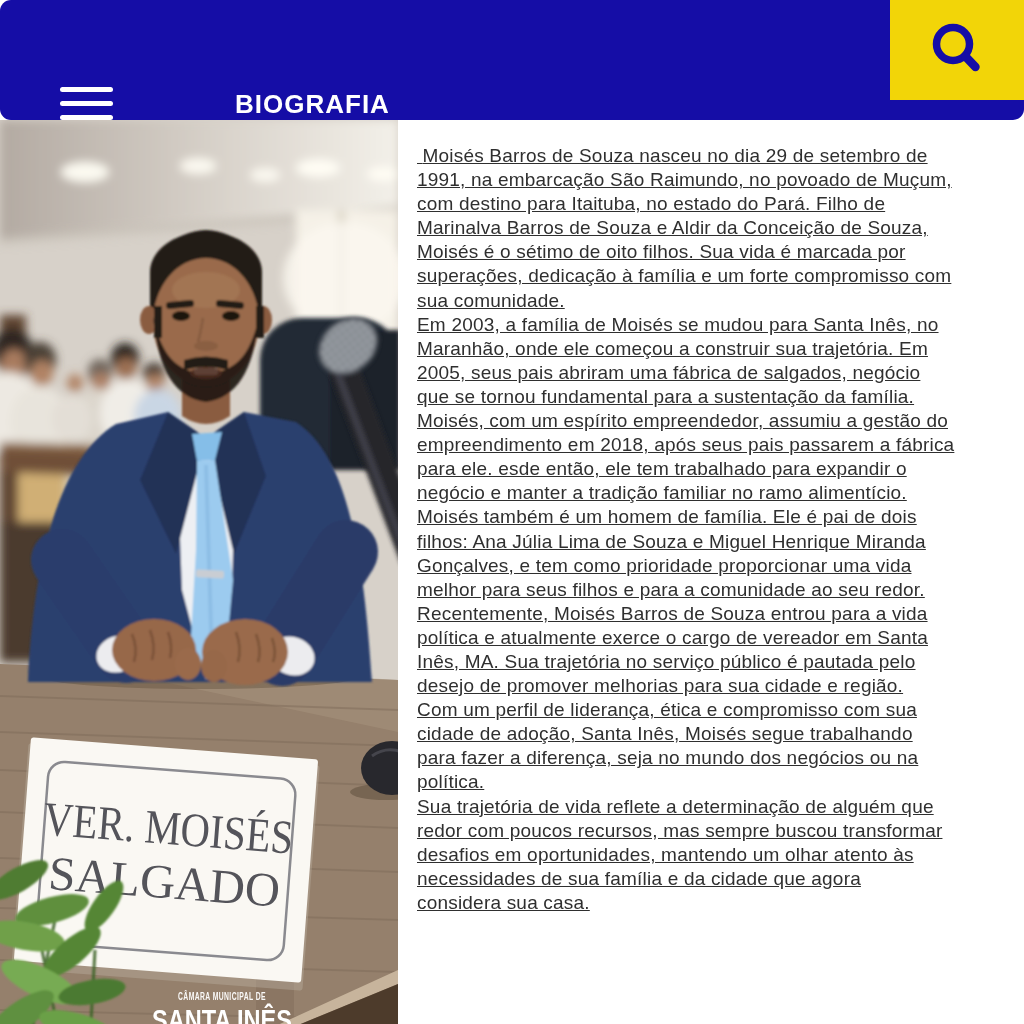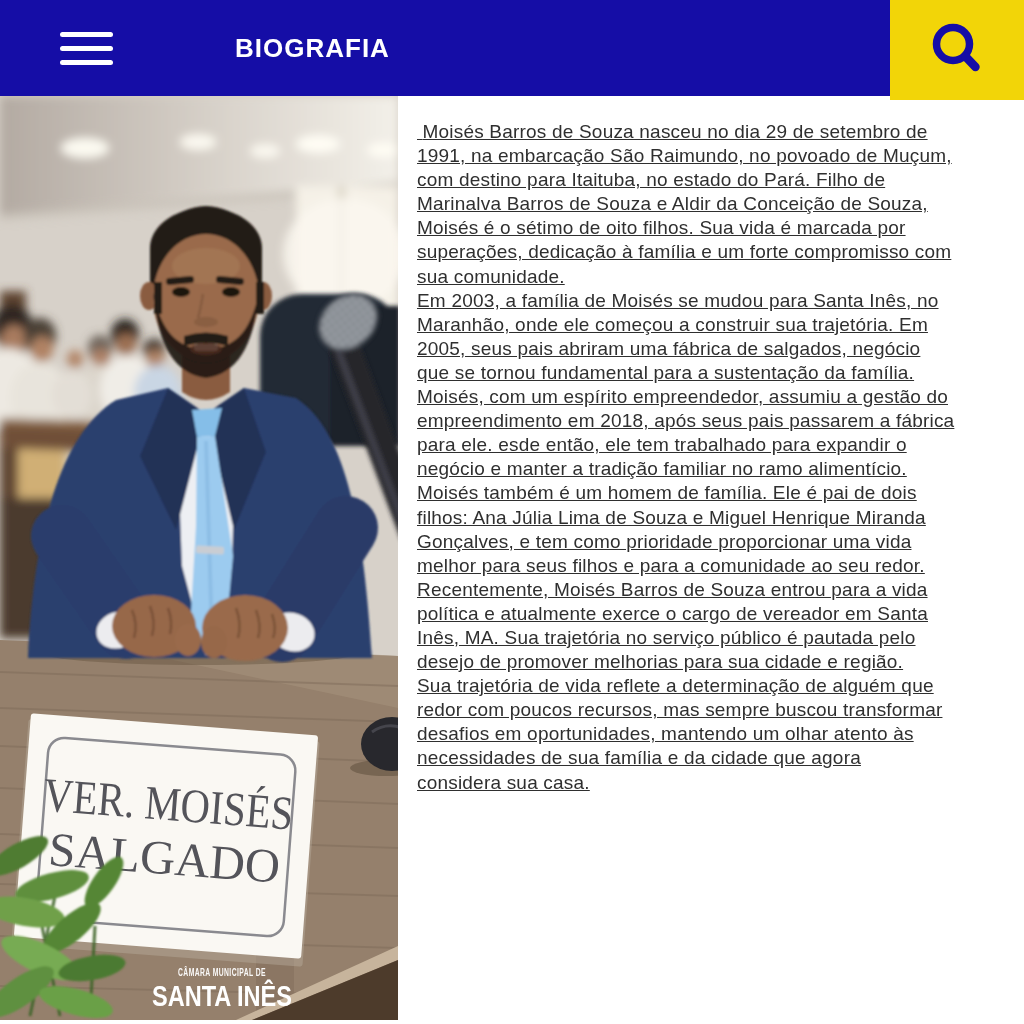--- a/index.html
+++ b/index.html
@@ -1,20 +1,20 @@
 <!DOCTYPE html>
 <html style="--header-bg: #150DA6; --accent-yellow: #F2D508; --title-color: #FFFFFF; --text-color: #2F2F2F;"><head>
 <meta charset="utf-8">
 <style>
   html,body{margin:0;padding:0;background:#ffffff;width:1024px;height:1024px;overflow:hidden;}
   body{font-family:"Liberation Sans",sans-serif;}
   .page{width:1024px;height:1024px;position:relative;background:#fff;}
 
   
-  .topbar{position:relative;height:96px;background:var(--header-bg,#150DA6);display:flex;align-items:center;}
+  .topbar{position:relative;height:120px;background:var(--header-bg,#150DA6);display:flex;align-items:flex-end;border-radius:11px;}
   .hamburger{margin-left:60px;background:none;border:none;padding:0;cursor:pointer;}
   .hicon{display:flex;flex-direction:column;gap:9px;}
   .hicon i{display:block;width:53px;height:5px;border-radius:2.5px;background:#fff;}
   .title{margin-left:122px;color:var(--title-color,#ffffff);font-size:26px;font-weight:bold;letter-spacing:1px;}
   .searchbtn{position:absolute;right:0;top:0;width:134px;height:100px;background:var(--accent-yellow,#F2D508);
              border:none;cursor:pointer;display:flex;align-items:center;justify-content:center;}
   .sicon{width:56px;height:56px;display:block;}
 
   
   .content{display:flex;align-items:flex-start;}
@@ -260,20 +260,24 @@
 para ele. esde então, ele tem trabalhado para expandir o
 negócio e manter a tradição familiar no ramo alimentício.</p>
       <p>Moisés também é um homem de família. Ele é pai de dois
 filhos: Ana Júlia Lima de Souza e Miguel Henrique Miranda
 Gonçalves, e tem como prioridade proporcionar uma vida
 melhor para seus filhos e para a comunidade ao seu redor.</p>
       <p>Recentemente, Moisés Barros de Souza entrou para a vida
 política e atualmente exerce o cargo de vereador em Santa
 Inês, MA. Sua trajetória no serviço público é pautada pelo
 desejo de promover melhorias para sua cidade e região.</p>
+      <p>Com um perfil de liderança, ética e compromisso com sua
+cidade de adoção, Santa Inês, Moisés segue trabalhando
+para fazer a diferença, seja no mundo dos negócios ou na
+política.</p>
       <p>Sua trajetória de vida reflete a determinação de alguém que
 redor com poucos recursos, mas sempre buscou transformar
 desafios em oportunidades, mantendo um olhar atento às
 necessidades de sua família e da cidade que agora
 considera sua casa.</p>
     </section>
 
   </main>
 </div>
 

